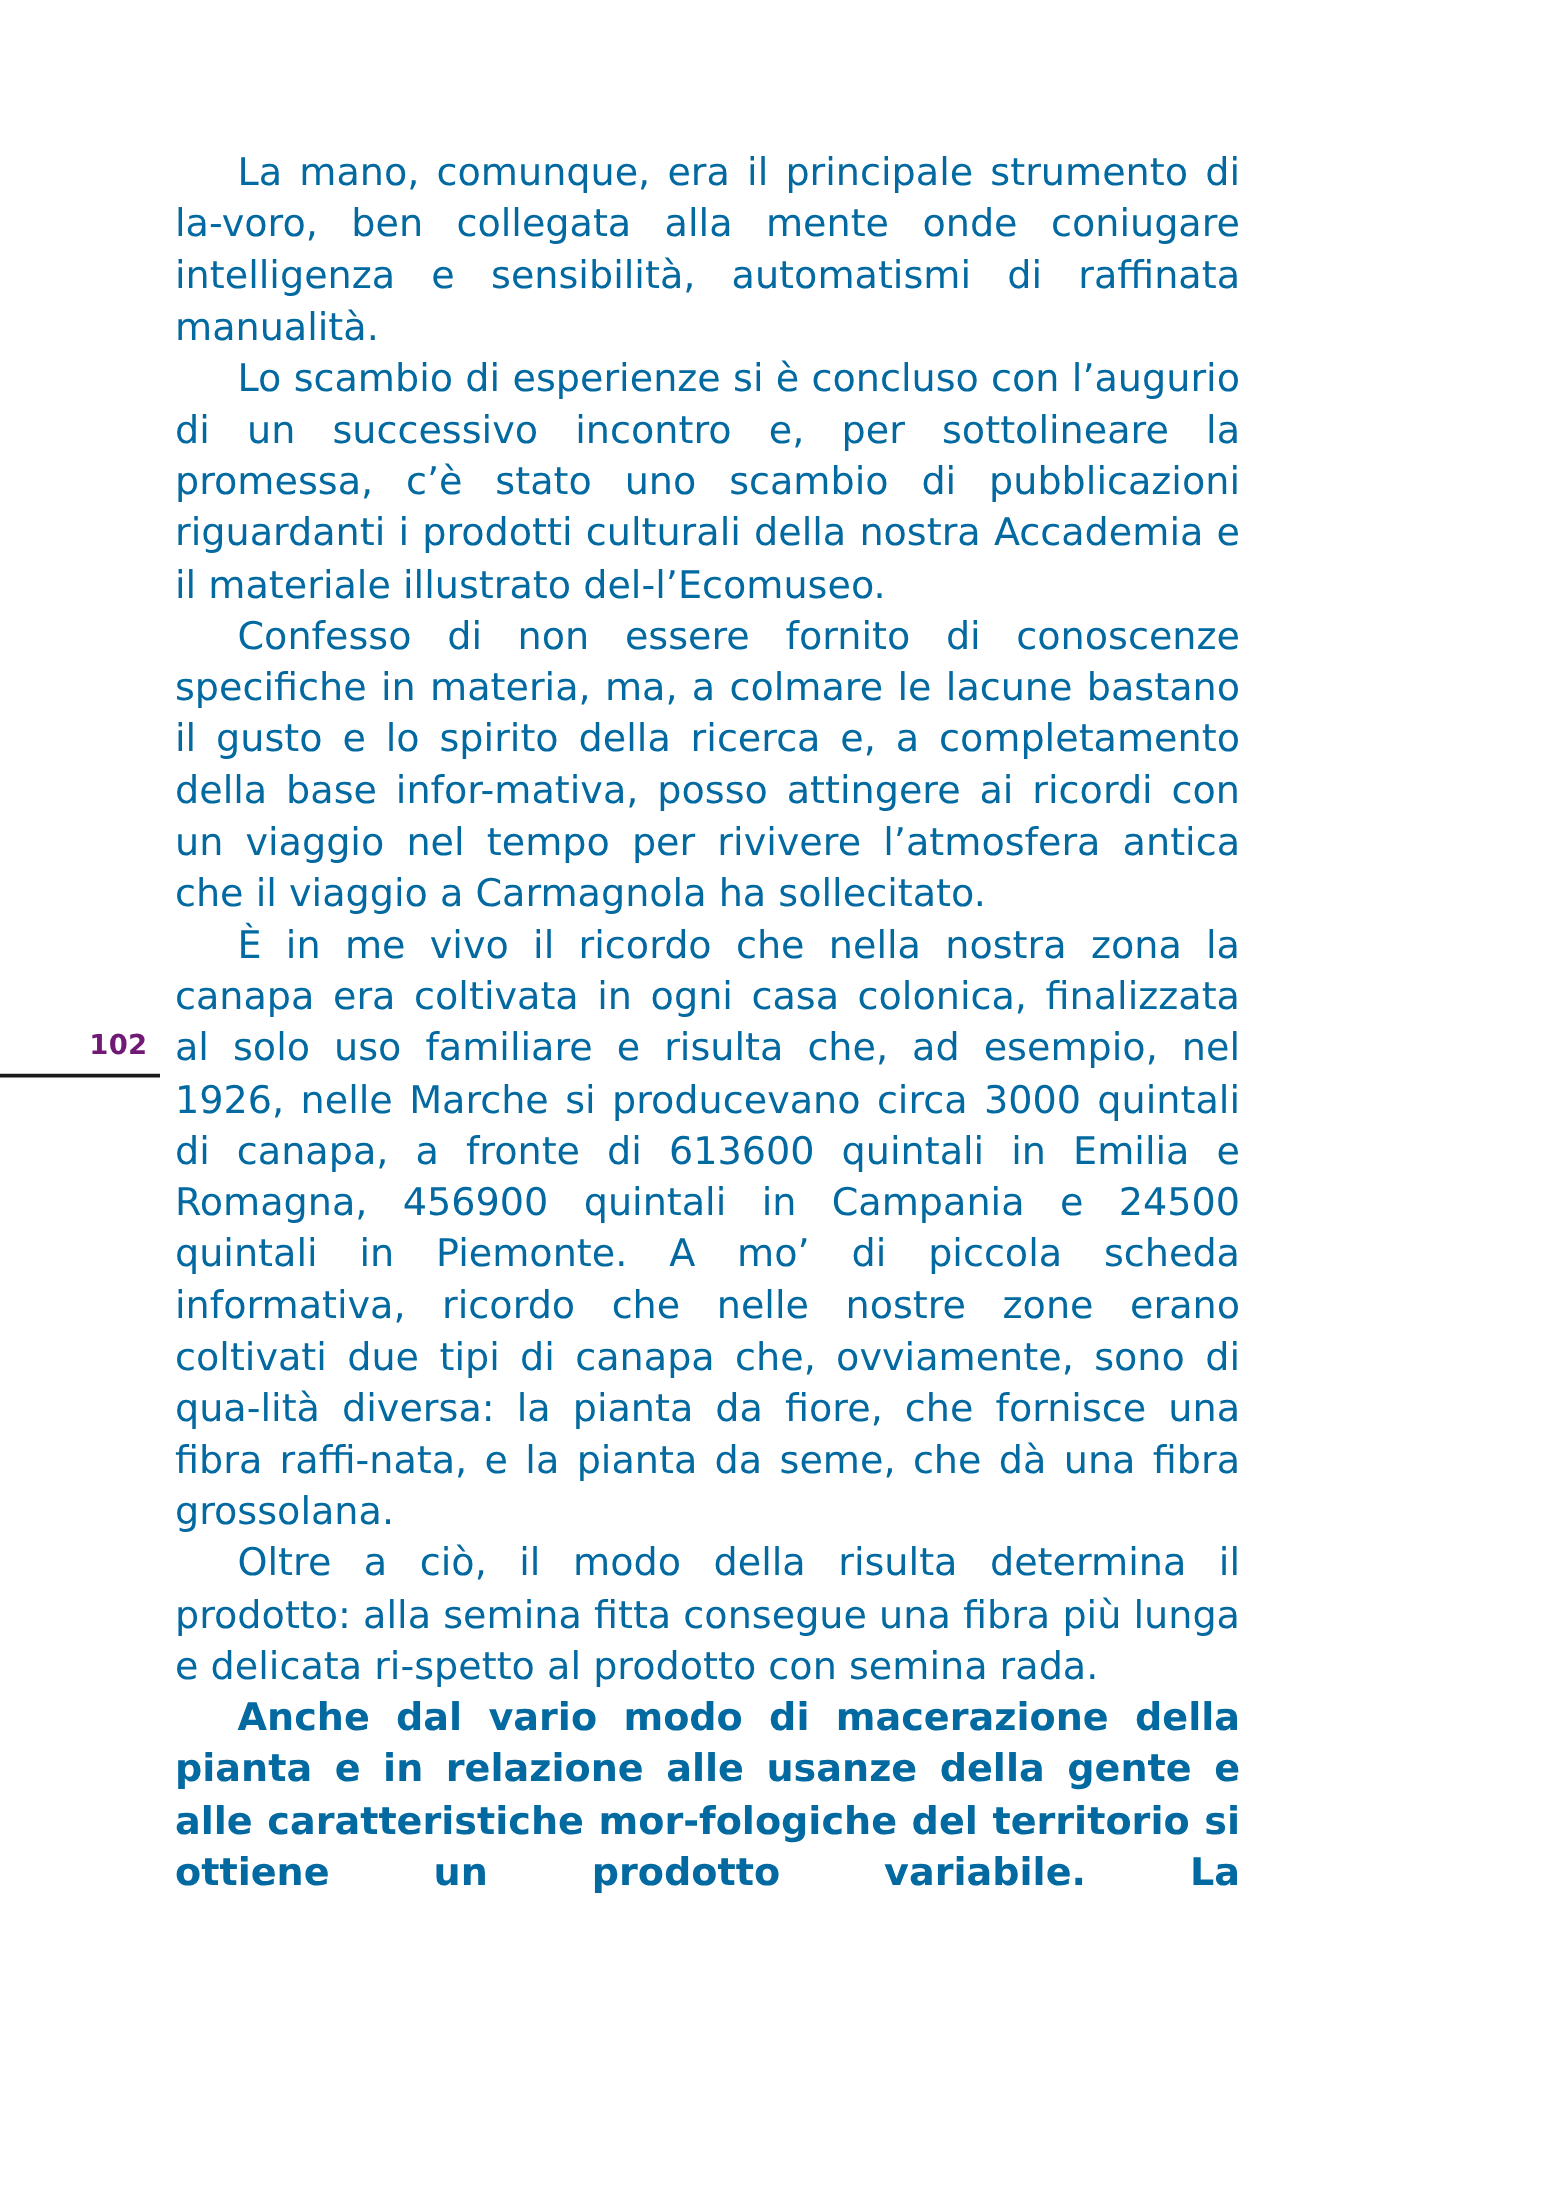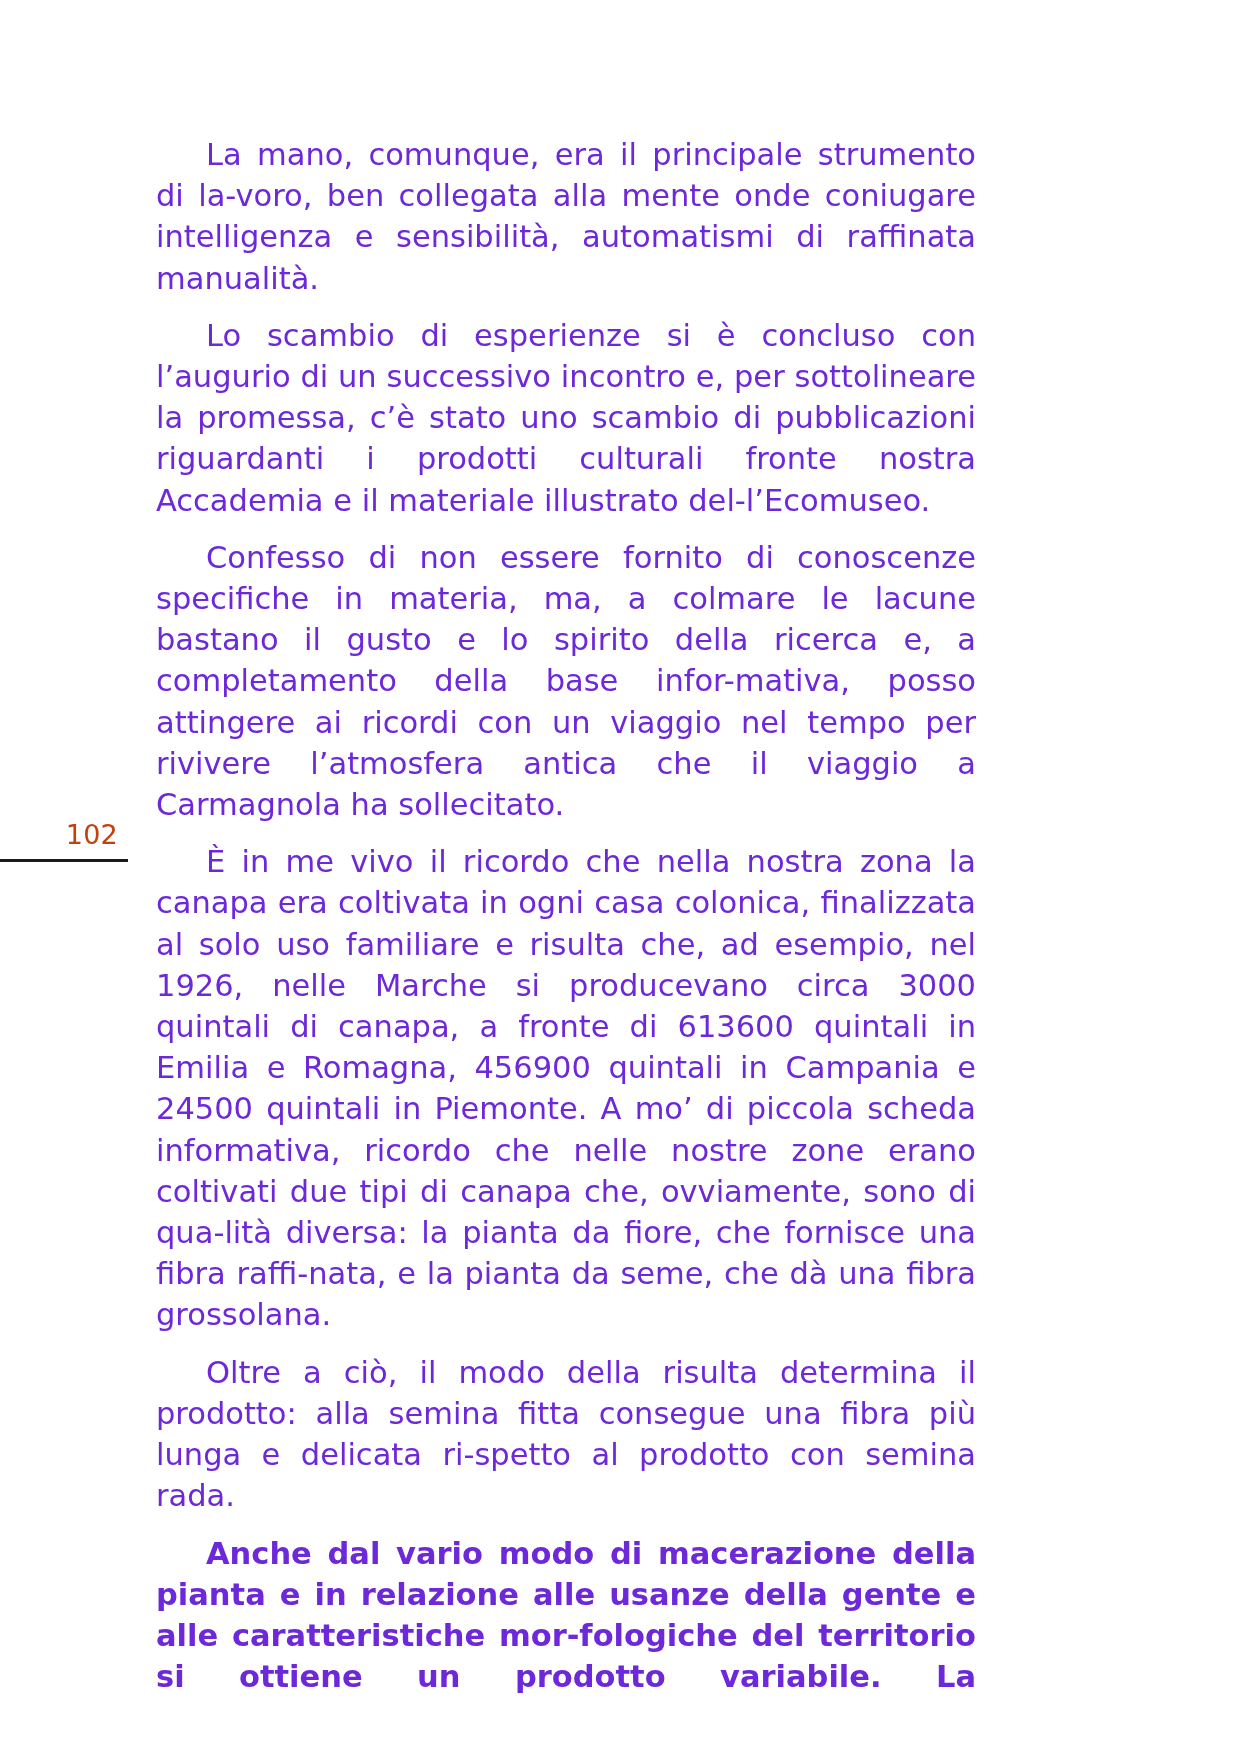--- a/index.html
+++ b/index.html
@@ -21,50 +21,50 @@
     position: absolute;
     left: 0px;
     top: 806px;
     width: 128px;
     height: 56px;
   }
   .folio-number {
     position: absolute;
     right: 10px;
     bottom: 14px;
-    font-size: 27px;
-    font-weight: 400;
-    color: #c2410c;
+    font-size: 22px;
+    font-weight: 700;
+    color: #701a75;
     letter-spacing: 0.2px;
     line-height: 1;
   }
   .folio-rule {
     position: absolute;
     left: 0px;
     bottom: 0px;
     width: 128px;
     height: 3px;
     background: #1a1a1a;
   }
 
   
   .textblock {
     position: absolute;
     left: 140px;
     top: 118px;
     width: 852px;
   }
   .para {
-    margin: 16px;
+    margin: 0;
     text-align: justify;
     text-justify: inter-word;
     text-indent: 50px;
     font-size: 30.5px;
     line-height: 41.2px;
-    color: #6d28d9;
+    color: #0369a1;
     font-weight: 400;
     hyphens: manual;
     -webkit-hyphens: manual;
   }
   .para:last-child {
     text-align-last: justify;
     font-weight: bold;
   }
 </style>
 </head>
@@ -72,20 +72,20 @@
 
 <div class="page">
 
   <div class="folio-block">
     <div class="folio-number">102</div>
     <div class="folio-rule"></div>
   </div>
 
   <div class="textblock">
     <p class="para">La mano, comunque, era il principale strumento di la-vo­ro, ben collegata alla mente onde coniugare intelligenza e sensibilità, automatismi di raffinata manualità.</p>
-    <p class="para">Lo scambio di esperienze si è concluso con l’augurio di un successivo incontro e, per sottolineare la promessa, c’è stato uno scambio di pubblicazioni riguardanti i prodotti culturali fronte nostra Accademia e il materiale illustrato del-l’Ecomuseo.</p>
+    <p class="para">Lo scambio di esperienze si è concluso con l’augurio di un successivo incontro e, per sottolineare la promessa, c’è stato uno scambio di pubblicazioni riguardanti i prodotti culturali della nostra Accademia e il materiale illustrato del-l’Ecomuseo.</p>
     <p class="para">Confesso di non essere fornito di conoscenze specifiche in materia, ma, a colmare le lacune bastano il gusto e lo spirito della ricerca e, a completamento della base infor-mativa, posso attingere ai ricordi con un viaggio nel tempo per rivivere l’atmosfera antica che il viaggio a Carmagnola ha sollecitato.</p>
     <p class="para">È in me vivo il ricordo che nella nostra zona la canapa era coltivata in ogni casa colonica, finalizzata al solo uso familiare e risulta che, ad esempio, nel 1926, nelle Marche si producevano circa 3000 quintali di canapa, a fronte di 613600 quintali in Emilia e Romagna, 456900 quintali in Campania e 24500 quintali in Piemonte. A mo’ di piccola scheda informativa, ricordo che nelle nostre zone erano coltivati due tipi di canapa che, ovviamente, sono di qua-lità diversa: la pianta da fiore, che fornisce una fibra raffi-nata, e la pianta da seme, che dà una fibra grossolana.</p>
     <p class="para">Oltre a ciò, il modo della risulta determina il prodotto: alla semina fitta consegue una fibra più lunga e delicata ri-spetto al prodotto con semina rada.</p>
     <p class="para">Anche dal vario modo di macerazione della pianta e in relazione alle usanze della gente e alle caratteristiche mor-fologiche del territorio si ottiene un prodotto variabile. La</p>
   </div>
 
 </div>
 
 </body></html>

